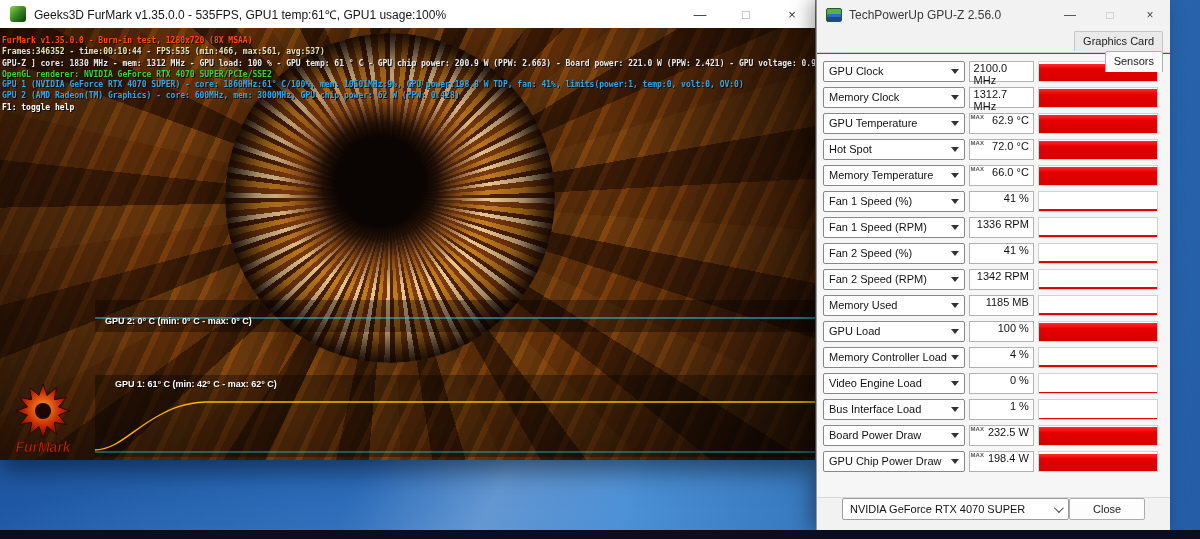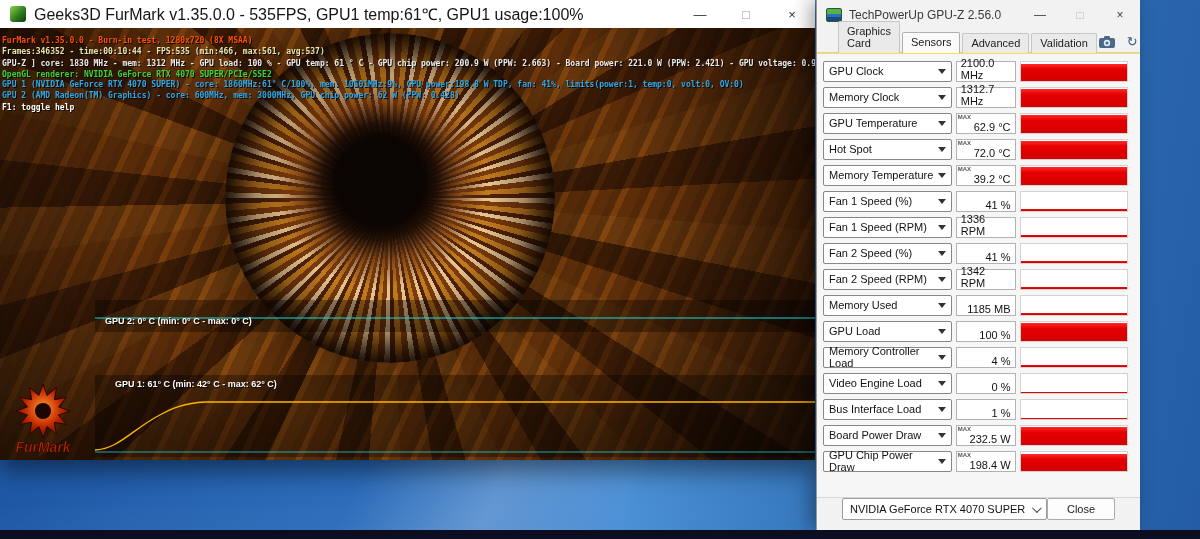--- a/index.html
+++ b/index.html
@@ -14,21 +14,21 @@
       linear-gradient(100deg, #1c54a0 0%, #2a6ab8 35%, #4c90d6 55%, #2f6fb4 75%, #245da6 100%);
   }
   .taskbar { position:absolute; left:0; right:0; bottom:0; height:9px; background:#0d0d21; }
 
   
   .fm-window { position:absolute; left:0; top:0; width:815px; height:460px; background:#120a04;
     box-shadow:0 10px 24px rgba(0,0,0,0.5); }
   .fm-titlebar { height:28px; background:#ffffff; display:flex; align-items:center; }
   .fm-appicon { width:16px; height:16px; margin:0 8px 0 10px; border-radius:3px;
     background:linear-gradient(135deg,#8ed24e,#2e7d1f 55%,#113a0b); flex:none; }
-  .fm-title { font-size:16px; color:#151515; white-space:nowrap; }
+  .fm-title { font-size:12px; color:#151515; white-space:nowrap; }
   .win-controls { margin-left:auto; display:flex; height:100%; }
   .wc { width:46px; display:flex; align-items:center; justify-content:center; font-size:13px; color:#333; }
   .wc.max { color:#9a9a9a; }
 
   .fm-render { position:absolute; left:0; top:28px; width:815px; height:432px; overflow:hidden;
     background:
       radial-gradient(circle at 48% 40%, rgba(0,0,0,0) 0 150px, rgba(30,12,3,0.35) 260px, rgba(12,5,2,0.85) 100%),
       repeating-conic-gradient(from 10deg at 48% 40%, rgba(255,150,40,0.22) 0deg 7deg, rgba(40,16,4,0.5) 7deg 14deg, rgba(185,92,20,0.26) 14deg 21deg),
       repeating-linear-gradient(115deg, rgba(0,0,0,0.38) 0 8px, rgba(195,98,18,0.30) 8px 14px, rgba(60,25,6,0.42) 14px 26px),
       linear-gradient(#7a3f0c,#8a4a10);
@@ -54,47 +54,47 @@
 
   .fm-graphs { position:absolute; left:0; top:0; }
   .graph-label { position:absolute; color:#fff; font:bold 9px "Liberation Sans", sans-serif;
     text-shadow:1px 1px 0 rgba(0,0,0,0.8); white-space:nowrap; }
   .gl-gpu2 { left:105px; top:288px; }
   .gl-gpu1 { left:115px; top:351px; }
 
   .fm-logo { position:absolute; left:4px; top:350px; }
 
   
-  .gz-window { position:absolute; left:816px; top:0; width:324px; height:530px; background:#fde047;
+  .gz-window { position:absolute; left:816px; top:0; width:354px; height:530px; background:#a21caf;
     border-left:1px solid #9a9a9a; box-shadow:-6px 0 18px rgba(0,0,0,0.35); }
   .gz-titlebar { height:30px; display:flex; align-items:center; background:#f2f2f2; }
   .gz-appicon { width:16px; height:14px; margin:0 7px 0 9px; border-radius:2px; flex:none;
     background:linear-gradient(180deg,#57b04a 0 40%, #2d6fb8 40% 70%, #1d4a84 70%); border:1px solid #2a5a23; }
   .gz-title { font-size:12px; color:#3a3a3a; white-space:nowrap; }
   .gz-wc { width:40px; display:flex; align-items:center; justify-content:center; font-size:12px; color:#444; height:100%; }
   .gz-wc.max { color:#b8b8b8; }
 
-  .gz-tabs { display:flex; align-items:flex-end; height:23px; padding:0 21px; background:#f2f2f2;
-    border-bottom:1px solid #cfcfcf; }
+  .gz-tabs { display:flex; align-items:flex-end; height:23px; padding:0 5px; background:#f2f2f2;
+    border-bottom:1px solid #cfcfcf;flex-direction:column; }
   .gz-tab { font-size:11px; padding:3px 8px 4px 8px; border:1px solid #c6c6c6; border-bottom:none;
     border-radius:2px 2px 0 0; background:#eaeaea; color:#222; margin-right:2px; position:relative; top:1px; }
   .gz-tab.active { background:#fafafa; border-color:#b0b0b0; z-index:2; padding-bottom:5px; }
   .gz-tabicons { margin-left:auto; display:flex; gap:12px; align-items:center; padding-bottom:4px; }
   .gz-refresh { font-size:13px; color:#3a5a7a; line-height:1; }
 
   .gz-content { position:absolute; top:54px; left:0; right:0; bottom:0; background:#f6f6f6; }
 
   .sensor-list { padding:4px 12px 0 6px; }
   .s-row { display:flex; align-items:center; height:26px; }
   .s-label { width:148px; height:21px; background:#fff; border:1px solid #878787; border-radius:2px;
     display:flex; align-items:center; justify-content:space-between; font-size:11px; padding:0 5px; color:#111; }
   .s-caret { width:0; height:0; border-left:4px solid transparent; border-right:4px solid transparent;
     border-top:5px solid #333; }
   .s-value { width:68px; height:21px; background:#fff; border:1px solid #b2b2b2; margin-left:4px;
-    display:flex; align-items:flex-end; justify-content:flex-end; font-size:11px; padding:0 4px;
+    display:flex; align-items:flex-start; justify-content:flex-end; font-size:11px; padding:0 4px;
     position:relative; color:#111; }
   .s-max { position:absolute; left:1px; top:0; font-size:6px; font-weight:bold; color:#555; letter-spacing:0; }
   .s-graph { width:126px; height:21px; border:1px solid #d2d2d2; background:#fff; margin-left:4px;
     position:relative; overflow:hidden; }
   .s-fill { position:absolute; left:0; right:0; bottom:0; background:linear-gradient(#ff2a2a,#e60000 30%,#d40000); }
 
   .gz-bottom-row { display:flex; align-items:center; padding:7px 10px 0 8px; }
   .gz-checkbox { width:13px; height:13px; background:#fff; border:1px solid #8a8a8a; border-radius:2px; }
   .gz-check-label { font-size:11px; color:#222; margin-left:6px; }
   .gz-reset { margin-left:auto; width:54px; height:21px; background:#fdfdfd; border:1px solid #acacac;
@@ -250,21 +250,21 @@
     </div>
   </div>
 
   <div class="s-row">
     <div class="s-label">
       <span>Memory Temperature</span>
       <span class="s-caret"></span>
     </div>
     <div class="s-value">
       <span class="s-max">MAX</span>
-      <span>39.2 °C</span>
+      <span>66.0 °C</span>
     </div>
     <div class="s-graph">
       <div class="s-fill" style="height: 90%;"></div>
     </div>
   </div>
 
   <div class="s-row">
     <div class="s-label">
       <span>Fan 1 Speed (%)</span>
       <span class="s-caret"></span>

